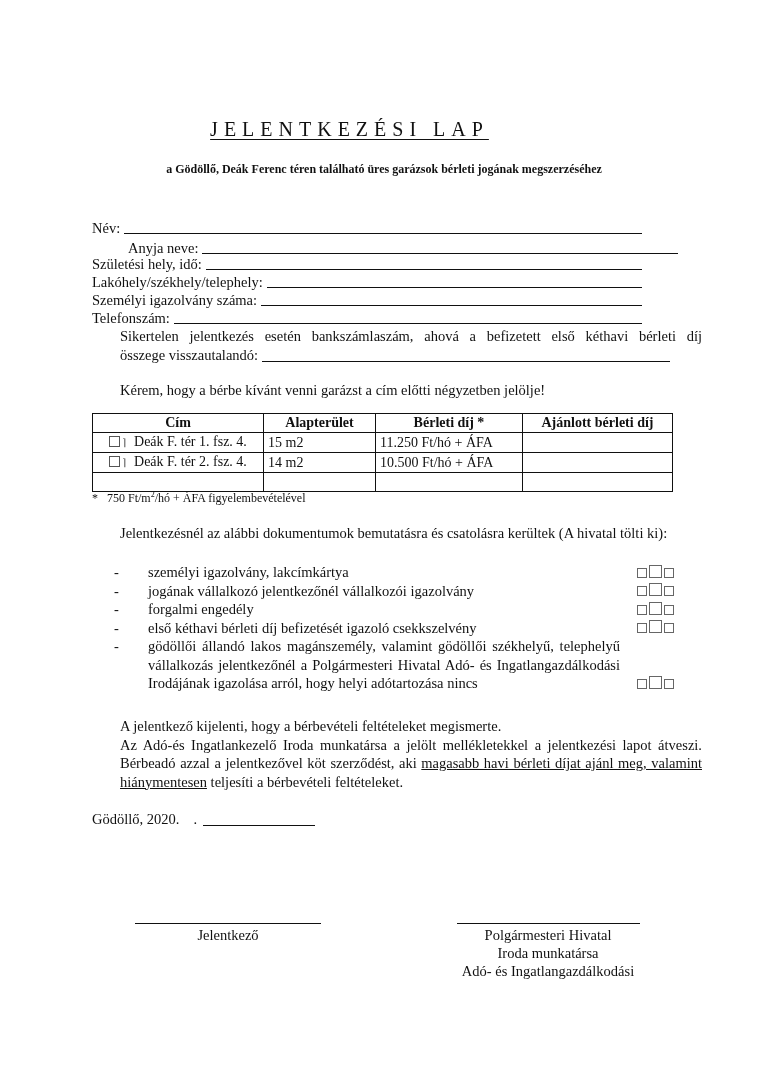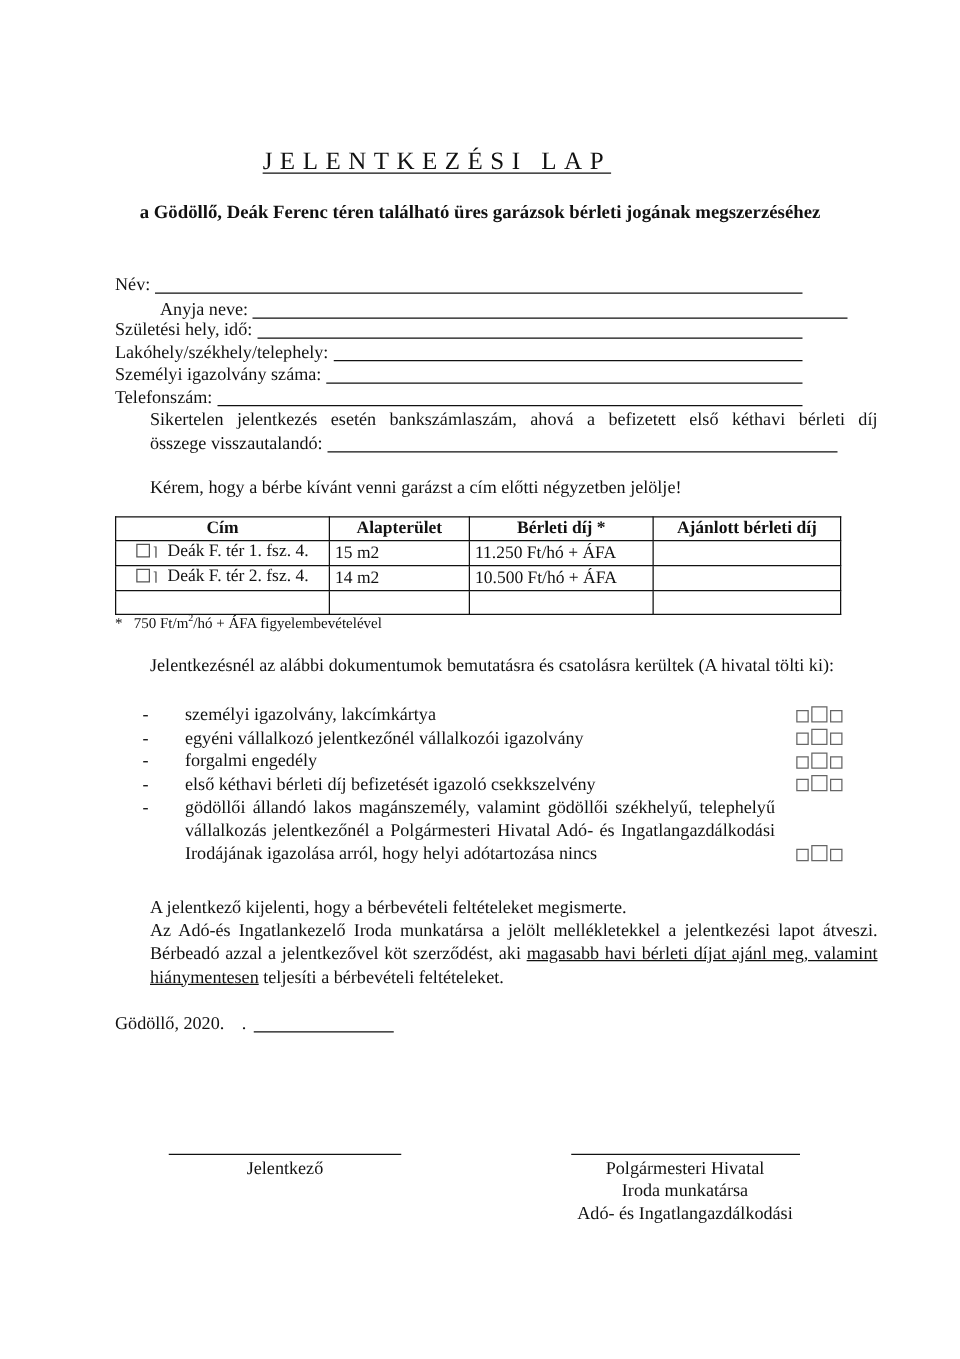--- a/index.html
+++ b/index.html
@@ -2,23 +2,23 @@
 <html><head>
 <meta charset="utf-8">
 <style>
   html, body { margin: 0; padding: 0; background: #ffffff; }
   body { width: 768px; height: 1087px; position: relative; overflow: hidden;
          font-family: "Liberation Serif", "DejaVu Serif", serif; color: #111; font-size: 14.5px; }
   .abs { position: absolute; }
   .title { left: 0; width: 699px; top: 118px; text-align: center; font-size: 20px;
            letter-spacing: 6px; }
   .title span { text-decoration: underline; text-underline-offset: 3px; text-decoration-thickness: 1px; }
-  .subtitle { left: 0; width: 768px; top: 162px; text-align: center; font-weight: bold; font-size: 15px; }
+  .subtitle { left: 0; width: 768px; top: 162px; text-align: center; font-weight: bold; font-size: 12px; }
 
-  .field { left: 92px; width: 550px; height: 18px; display: flex; align-items: center; line-height: 18px; }
+  .field { left: 92px; width: 550px; height: 18px; display: flex; align-items: flex-start; line-height: 18px; }
   .field .lbl { white-space: nowrap; padding-right: 4px; }
   .field .line { flex: 1; border-bottom: 1px solid #111; height: 14px; margin-bottom: 2px; }
 
   .para { left: 92px; width: 582px; line-height: 18.5px; text-align: justify; margin-left: 28px; }
   .bankline { display: flex; align-items: flex-end; width: 550px; }
   .bankline .line { flex: 1; border-bottom: 1px solid #111; height: 14px; margin-bottom: 2px; margin-left: 4px; }
 
   table.garage { position: absolute; left: 92px; top: 413px; width: 581px; border-collapse: collapse;
                  font-size: 14px; }
   table.garage td, table.garage th { border: 1px solid #111; padding: 0 4px; height: 18px; line-height: 18px; }
@@ -130,21 +130,21 @@
     <span class="dash">-</span>
     <span class="txt">személyi igazolvány, lakcímkártya</span>
     <span class="boxes">
         <span class="sq s"></span>
         <span class="sq l"></span>
         <span class="sq s"></span>
       </span>
   </div>
   <div class="docitem">
     <span class="dash">-</span>
-    <span class="txt">egyéni vállalkozó jelentkezőnél vállalkozói igazolvány</span>
+    <span class="txt">jogának vállalkozó jelentkezőnél vállalkozói igazolvány</span>
     <span class="boxes">
         <span class="sq s"></span>
         <span class="sq l"></span>
         <span class="sq s"></span>
       </span>
   </div>
   <div class="docitem">
     <span class="dash">-</span>
     <span class="txt">forgalmi engedély</span>
     <span class="boxes">

